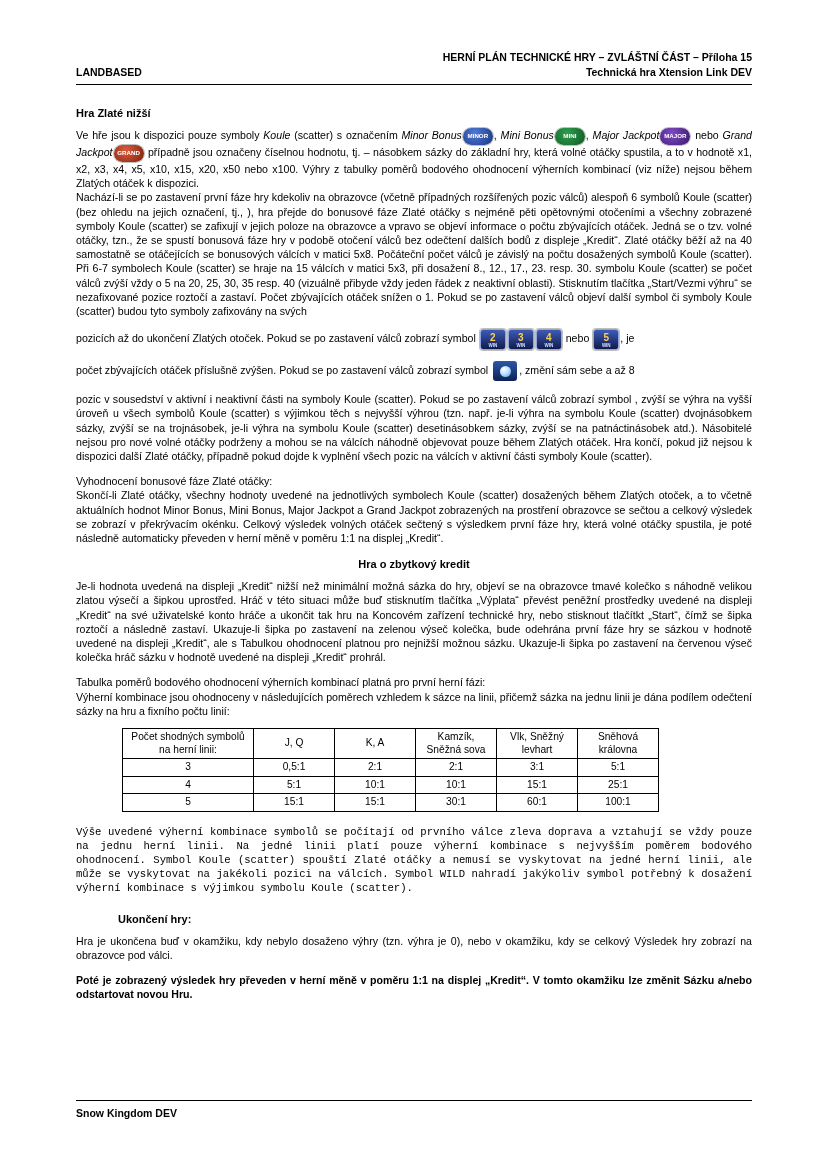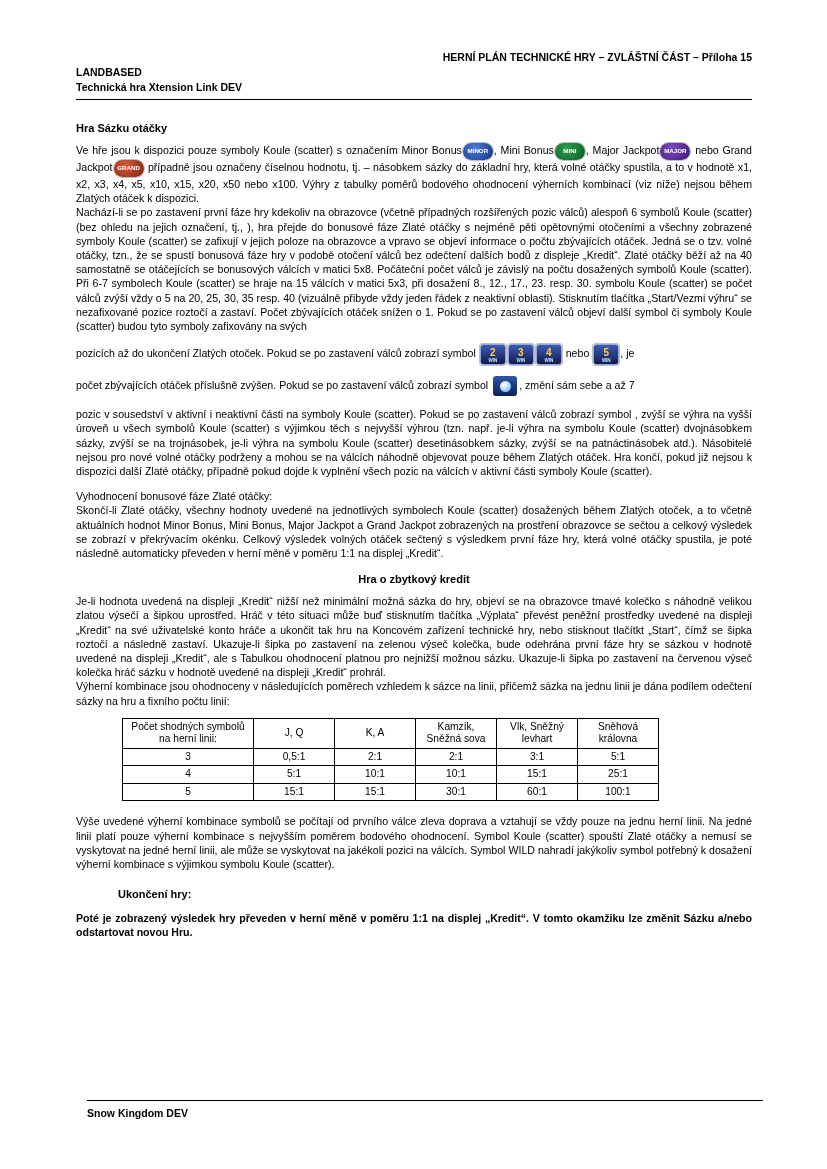--- a/index.html
+++ b/index.html
@@ -28,21 +28,20 @@
   .hdr {
     text-align: right;
     font-size: 10.5px;
     font-weight: bold;
     line-height: 15px;
   }
   .hdr-row {
     display: flex;
     justify-content: space-between;
     align-items: baseline;
-    flex-direction: column;
   }
   .hdr-left {
     font-size: 10.5px;
     font-weight: bold;
   }
   .hdr-rule {
     border-bottom: 1.1px solid #000;
     margin-top: 4px;
     margin-bottom: 22px;
   }
@@ -53,21 +52,21 @@
   }
   p.body {
     font-size: 10.6px;
     line-height: 14.2px;
     margin: 0 0 0 0;
     text-align: justify;
   }
   p.gap {
     margin-top: 11px;
   }
-  .it { }
+  .it { font-style: italic; }
 
   
   .chip {
     display: inline-block;
     vertical-align: middle;
     border-radius: 3px;
     color: #fff;
     font-weight: bold;
     text-align: center;
     line-height: 1;
@@ -147,21 +146,21 @@
     font-weight: normal;
   }
   table.pay .col1 {
     width: 118px;
   }
   table.pay .colw { width: 68px; }
 
   
   .footer {
     position: absolute;
-    left: 87px;
+    left: 76px;
     top: 1100px;
     width: 676px;
   }
   .footer-rule {
     border-bottom: 1.1px solid #000;
     margin-bottom: 6px;
   }
   .footer-row {
     display: flex;
     font-size: 10.5px;
@@ -179,36 +178,36 @@
 
     <div class="hdr">
       <div>HERNÍ PLÁN TECHNICKÉ HRY – ZVLÁŠTNÍ ČÁST – Příloha 15</div>
       <div class="hdr-row">
         <div class="hdr-left">LANDBASED</div>
         <div>Technická hra Xtension Link DEV</div>
       </div>
     </div>
     <div class="hdr-rule"></div>
 
-    <h2 class="sec">Hra Sázku otáčky</h2>
+    <h2 class="sec">Hra Zlaté nižší</h2>
 
     <p class="body">
       <span>Ve hře jsou k dispozici pouze symboly </span><span class="it">Koule</span><span> (scatter) s označením </span><span class="it">Minor Bonus</span><span class="chip chip-oval chip-minor">MINOR</span><span>, </span><span class="it">Mini Bonus</span><span class="chip chip-oval chip-mini">MINI</span><span>, </span><span class="it">Major Jackpot</span><span class="chip chip-oval chip-major">MAJOR</span><span> nebo </span><span class="it">Grand Jackpot</span><span class="chip chip-oval chip-grand">GRAND</span><span> případně jsou označeny číselnou hodnotu, tj. – násobkem sázky do základní hry, která volné otáčky spustila, a to v hodnotě x1, x2, x3, x4, x5, x10, x15, x20, x50 nebo x100. Výhry z tabulky poměrů bodového ohodnocení výherních kombinací (viz níže) nejsou během Zlatých otáček k dispozici.</span>
     </p>
 
     <p class="body">
       <span>Nachází-li se po zastavení první fáze hry kdekoliv na obrazovce (včetně případných rozšířených pozic válců) alespoň 6 symbolů Koule (scatter) (bez ohledu na jejich označení, tj., ), hra přejde do bonusové fáze Zlaté otáčky s nejméně pěti opětovnými otočeními a všechny zobrazené symboly Koule (scatter) se zafixují v jejich poloze na obrazovce a vpravo se objeví informace o počtu zbývajících otáček. Jedná se o tzv. volné otáčky, tzn., že se spustí bonusová fáze hry v podobě otočení válců bez odečtení dalších bodů z displeje „Kredit“. Zlaté otáčky běží až na 40 samostatně se otáčejících se bonusových válcích v matici 5x8. Počáteční počet válců je závislý na počtu dosažených symbolů Koule (scatter). Při 6-7 symbolech Koule (scatter) se hraje na 15 válcích v matici 5x3, při dosažení 8., 12., 17., 23. resp. 30. symbolu Koule (scatter) se počet válců zvýší vždy o 5 na 20, 25, 30, 35 resp. 40 (vizuálně přibyde vždy jeden řádek z neaktivní oblasti). Stisknutím tlačítka „Start/Vezmi výhru“ se nezafixované pozice roztočí a zastaví. Počet zbývajících otáček snížen o 1. Pokud se po zastavení válců objeví další symbol či symboly Koule (scatter) budou tyto symboly zafixovány na svých</span>
     </p>
 
     <p class="body gap">
       <span>pozicích až do ukončení Zlatých otoček. Pokud se po zastavení válců zobrazí symbol </span><span class="chip chip-sq"><span class="big">2</span><span class="sub">WIN</span></span><span class="chip chip-sq"><span class="big">3</span><span class="sub">WIN</span></span><span class="chip chip-sq"><span class="big">4</span><span class="sub">WIN</span></span><span> nebo </span><span class="chip chip-sq"><span class="big">5</span><span class="sub">WIN</span></span><span>, je</span>
     </p>
 
     <p class="body gap">
-      <span>počet zbývajících otáček příslušně zvýšen. Pokud se po zastavení válců zobrazí symbol </span><span class="chip-ball"></span><span>, změní sám sebe a až 7</span>
+      <span>počet zbývajících otáček příslušně zvýšen. Pokud se po zastavení válců zobrazí symbol </span><span class="chip-ball"></span><span>, změní sám sebe a až 8</span>
     </p>
 
     <p class="body gap">
       <span>pozic v sousedství v aktivní i neaktivní části na symboly Koule (scatter). Pokud se po zastavení válců zobrazí symbol , zvýší se výhra na vyšší úroveň u všech symbolů Koule (scatter) s výjimkou těch s nejvyšší výhrou (tzn. např. je-li výhra na symbolu Koule (scatter) dvojnásobkem sázky, zvýší se na trojnásobek, je-li výhra na symbolu Koule (scatter) desetinásobkem sázky, zvýší se na patnáctinásobek atd.). Násobitelé nejsou pro nové volné otáčky podrženy a mohou se na válcích náhodně objevovat pouze během Zlatých otáček. Hra končí, pokud již nejsou k dispozici další Zlaté otáčky, případně pokud dojde k vyplnění všech pozic na válcích v aktivní části symboly Koule (scatter).</span>
     </p>
 
     <p class="body gap">
       <span>Vyhodnocení bonusové fáze Zlaté otáčky:</span>
     </p>
 
@@ -216,20 +215,23 @@
       <span>Skončí-li Zlaté otáčky, všechny hodnoty uvedené na jednotlivých symbolech Koule (scatter) dosažených během Zlatých otoček, a to včetně aktuálních hodnot Minor Bonus, Mini Bonus, Major Jackpot a Grand Jackpot zobrazených na prostření obrazovce se sečtou a celkový výsledek se zobrazí v překrývacím okénku. Celkový výsledek volných otáček sečtený s výsledkem první fáze hry, která volné otáčky spustila, je poté následně automaticky převeden v herní měně v poměru 1:1 na displej „Kredit“.</span>
     </p>
 
 
     <h2 class="sec" style="margin-top:13px;text-align:center;">Hra o zbytkový kredit</h2>
 
     <p class="body">
       <span>Je-li hodnota uvedená na displeji „Kredit“ nižší než minimální možná sázka do hry, objeví se na obrazovce tmavé kolečko s náhodně velikou zlatou výsečí a šipkou uprostřed. Hráč v této situaci může buď stisknutím tlačítka „Výplata“ převést peněžní prostředky uvedené na displeji „Kredit“ na své uživatelské konto hráče a ukončit tak hru na Koncovém zařízení technické hry, nebo stisknout tlačítkt „Start“, čímž se šipka roztočí a následně zastaví. Ukazuje-li šipka po zastavení na zelenou výseč kolečka, bude odehrána první fáze hry se sázkou v hodnotě uvedené na displeji „Kredit“, ale s Tabulkou ohodnocení platnou pro nejnižší možnou sázku. Ukazuje-li šipka po zastavení na červenou výseč kolečka hráč sázku v hodnotě uvedené na displeji „Kredit“ prohrál.</span>
     </p>
 
+    <p class="body gap">
+      <span>Tabulka poměrů bodového ohodnocení výherních kombinací platná pro první herní fázi:</span>
+    </p>
 
     <p class="body">
       <span>Výherní kombinace jsou ohodnoceny v následujících poměrech vzhledem k sázce na linii, přičemž sázka na jednu linii je dána podílem odečtení sázky na hru a fixního počtu linií:</span>
     </p>
 
     <table class="pay">
       <thead>
         <tr>
           <th class="col1">Počet shodných symbolů na herní linii:</th>
           <th class="colw">J, Q</th>
@@ -260,26 +262,29 @@
           <td>5</td>
           <td>15:1</td>
           <td>15:1</td>
           <td>30:1</td>
           <td>60:1</td>
           <td>100:1</td>
         </tr>
       </tbody>
     </table>
 
-    <p class="body gap" style="margin-top:13px;">
+    <p class="body gap" style="margin-top:13px;font-family:Liberation Mono, monospace;">
       <span>Výše uvedené výherní kombinace symbolů se počítají od prvního válce zleva doprava a vztahují se vždy pouze na jednu herní linii. Na jedné linii platí pouze výherní kombinace s nejvyšším poměrem bodového ohodnocení. Symbol Koule (scatter) spouští Zlaté otáčky a nemusí se vyskytovat na jedné herní linii, ale může se vyskytovat na jakékoli pozici na válcích. Symbol WILD nahradí jakýkoliv symbol potřebný k dosažení výherní kombinace s výjimkou symbolu Koule (scatter).</span>
     </p>
 
     <h2 class="sec" style="margin-top:17px;margin-left:42px;">Ukončení hry:</h2>
 
+    <p class="body">
+      <span>Hra je ukončena buď v okamžiku, kdy nebylo dosaženo výhry (tzn. výhra je 0), nebo v okamžiku, kdy se celkový Výsledek hry zobrazí na obrazovce pod válci.</span>
+    </p>
 
     <p class="body gap" style="font-weight:bold;">
       <span>Poté je zobrazený výsledek hry převeden v herní měně v poměru 1:1 na displej „Kredit“. V tomto okamžiku lze změnit Sázku a/nebo odstartovat novou Hru.</span>
     </p>
 
   </div>
 
   <div class="footer">
     <div class="footer-rule"></div>
     <div class="footer-row">

